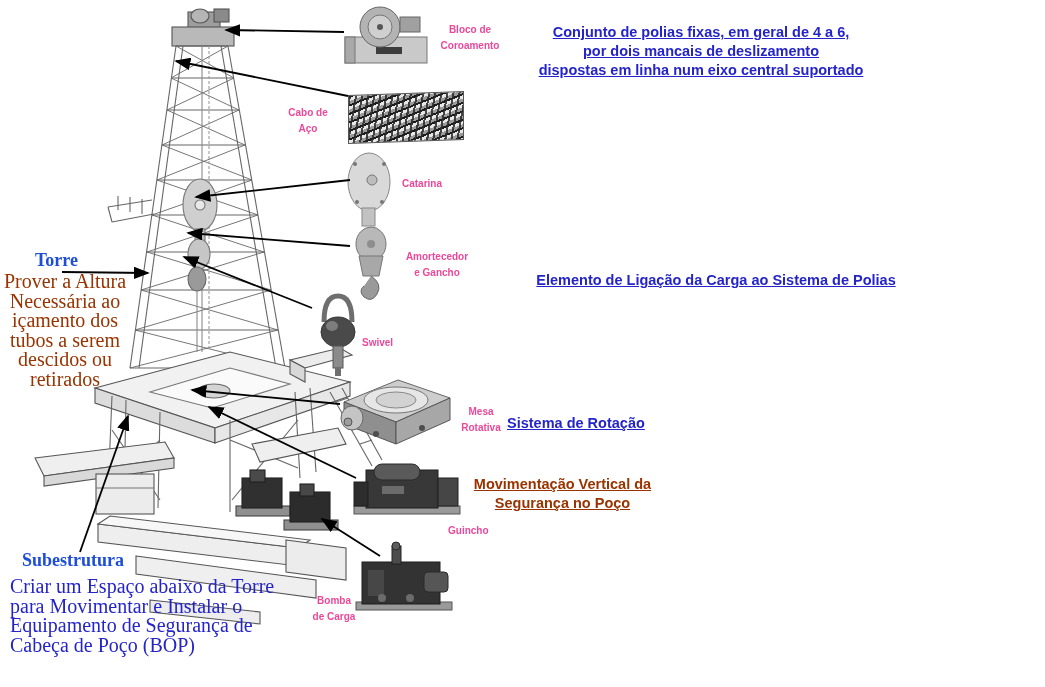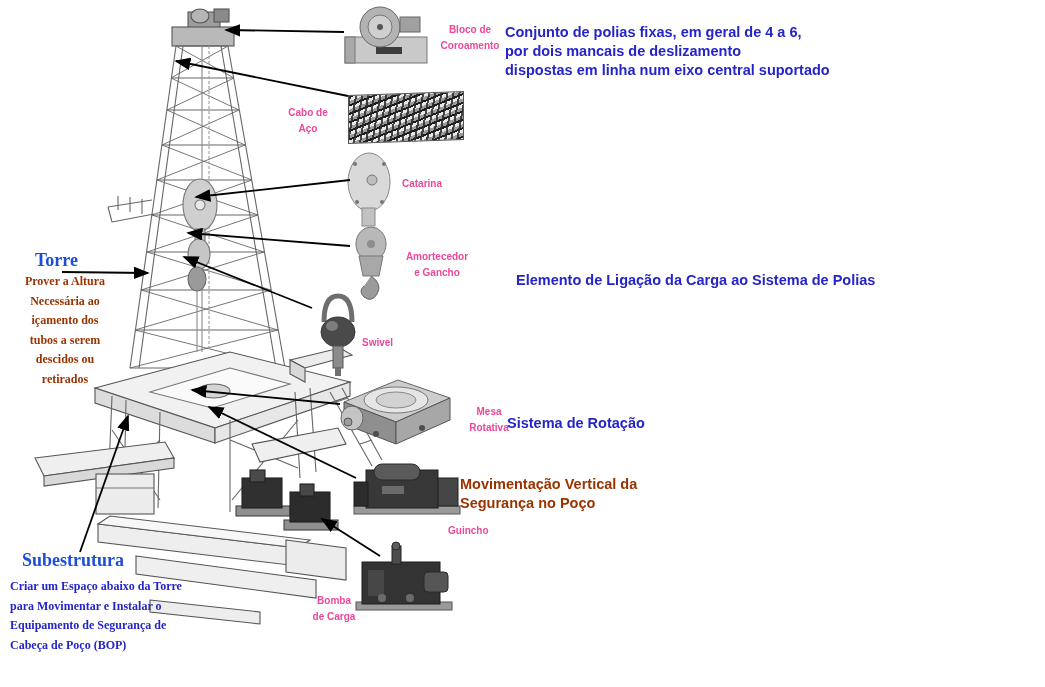--- a/index.html
+++ b/index.html
@@ -2,28 +2,28 @@
 <html style="--blue: #2424C8; --red: #993300;"><head>
 <meta charset="utf-8">
 <style>
   html,body{margin:0;padding:0;background:#fff;}
   #canvas{position:relative;width:1045px;height:687px;background:#fff;overflow:hidden;
           font-family:"Liberation Sans",sans-serif;}
   .abs{position:absolute;}
   .lbl{position:absolute;font-family:"Liberation Sans",sans-serif;font-weight:bold;
        color:#ec4899;text-align:center;font-size:10px;line-height:15.5px;white-space:nowrap;}
   .ann{position:absolute;font-family:"Liberation Sans",sans-serif;font-weight:bold;
-       font-size:14.5px;line-height:19px;text-align:left;white-space:nowrap;}
+       font-size:14.5px;line-height:19px;text-align:center;white-space:nowrap;text-decoration:underline;}
   .ann div,.lbl div{white-space:nowrap;}
   .blue{color:var(--blue,#2424C8);}
   .red{color:var(--red,#993300);}
   .serif-head{position:absolute;font-family:"Liberation Serif",serif;font-weight:bold;
        font-size:18px;color:#1d4ed8;white-space:nowrap;}
-  .serif-ann{position:absolute;font-family:"Liberation Serif",serif;font-weight:bold;
-       font-size:12px;line-height:19.5px;white-space:nowrap;}
+  .serif-ann{position:absolute;font-family:"Liberation Serif",serif;font-weight:normal;
+       font-size:20px;line-height:19.5px;white-space:nowrap;}
   .center{text-align:center;}
   .photo{position:absolute;}
   svg{display:block;}
   .cable-photo{position:absolute;border:1px solid #555;
       background:
         repeating-linear-gradient(100deg, rgba(40,40,40,.85) 0 2px, rgba(230,230,230,.0) 2px 6px),
         repeating-linear-gradient(160deg, #1c1c1c 0 2px, #e8e8e8 2px 5px, #9a9a9a 5px 8px);
       transform:skewY(-2deg);}
 </style>
 </head>
@@ -238,21 +238,21 @@
   <div class="lbl" style="left:272px;top:105px;width:72px;">
     <div>Cabo de</div>
     <div>Aço</div>
   </div>
   <div class="lbl" style="left:402px;top:176px;">Catarina</div>
   <div class="lbl" style="left:390px;top:249px;width:94px;">
     <div>Amortecedor</div>
     <div>e Gancho</div>
   </div>
   <div class="lbl" style="left:362px;top:335px;">Swivel</div>
-  <div class="lbl" style="left:452px;top:404px;width:58px;margin-left:8px;">
+  <div class="lbl" style="left:452px;top:404px;width:58px;">
     <div>Mesa</div>
     <div>Rotativa</div>
   </div>
   <div class="lbl" style="left:448px;top:523px;">Guincho</div>
   <div class="lbl" style="left:292px;top:593px;width:84px;">
     <div>Bomba</div>
     <div>de Carga</div>
   </div>
 
   <div class="serif-head" style="left:35px;top:250px;">Torre</div>

